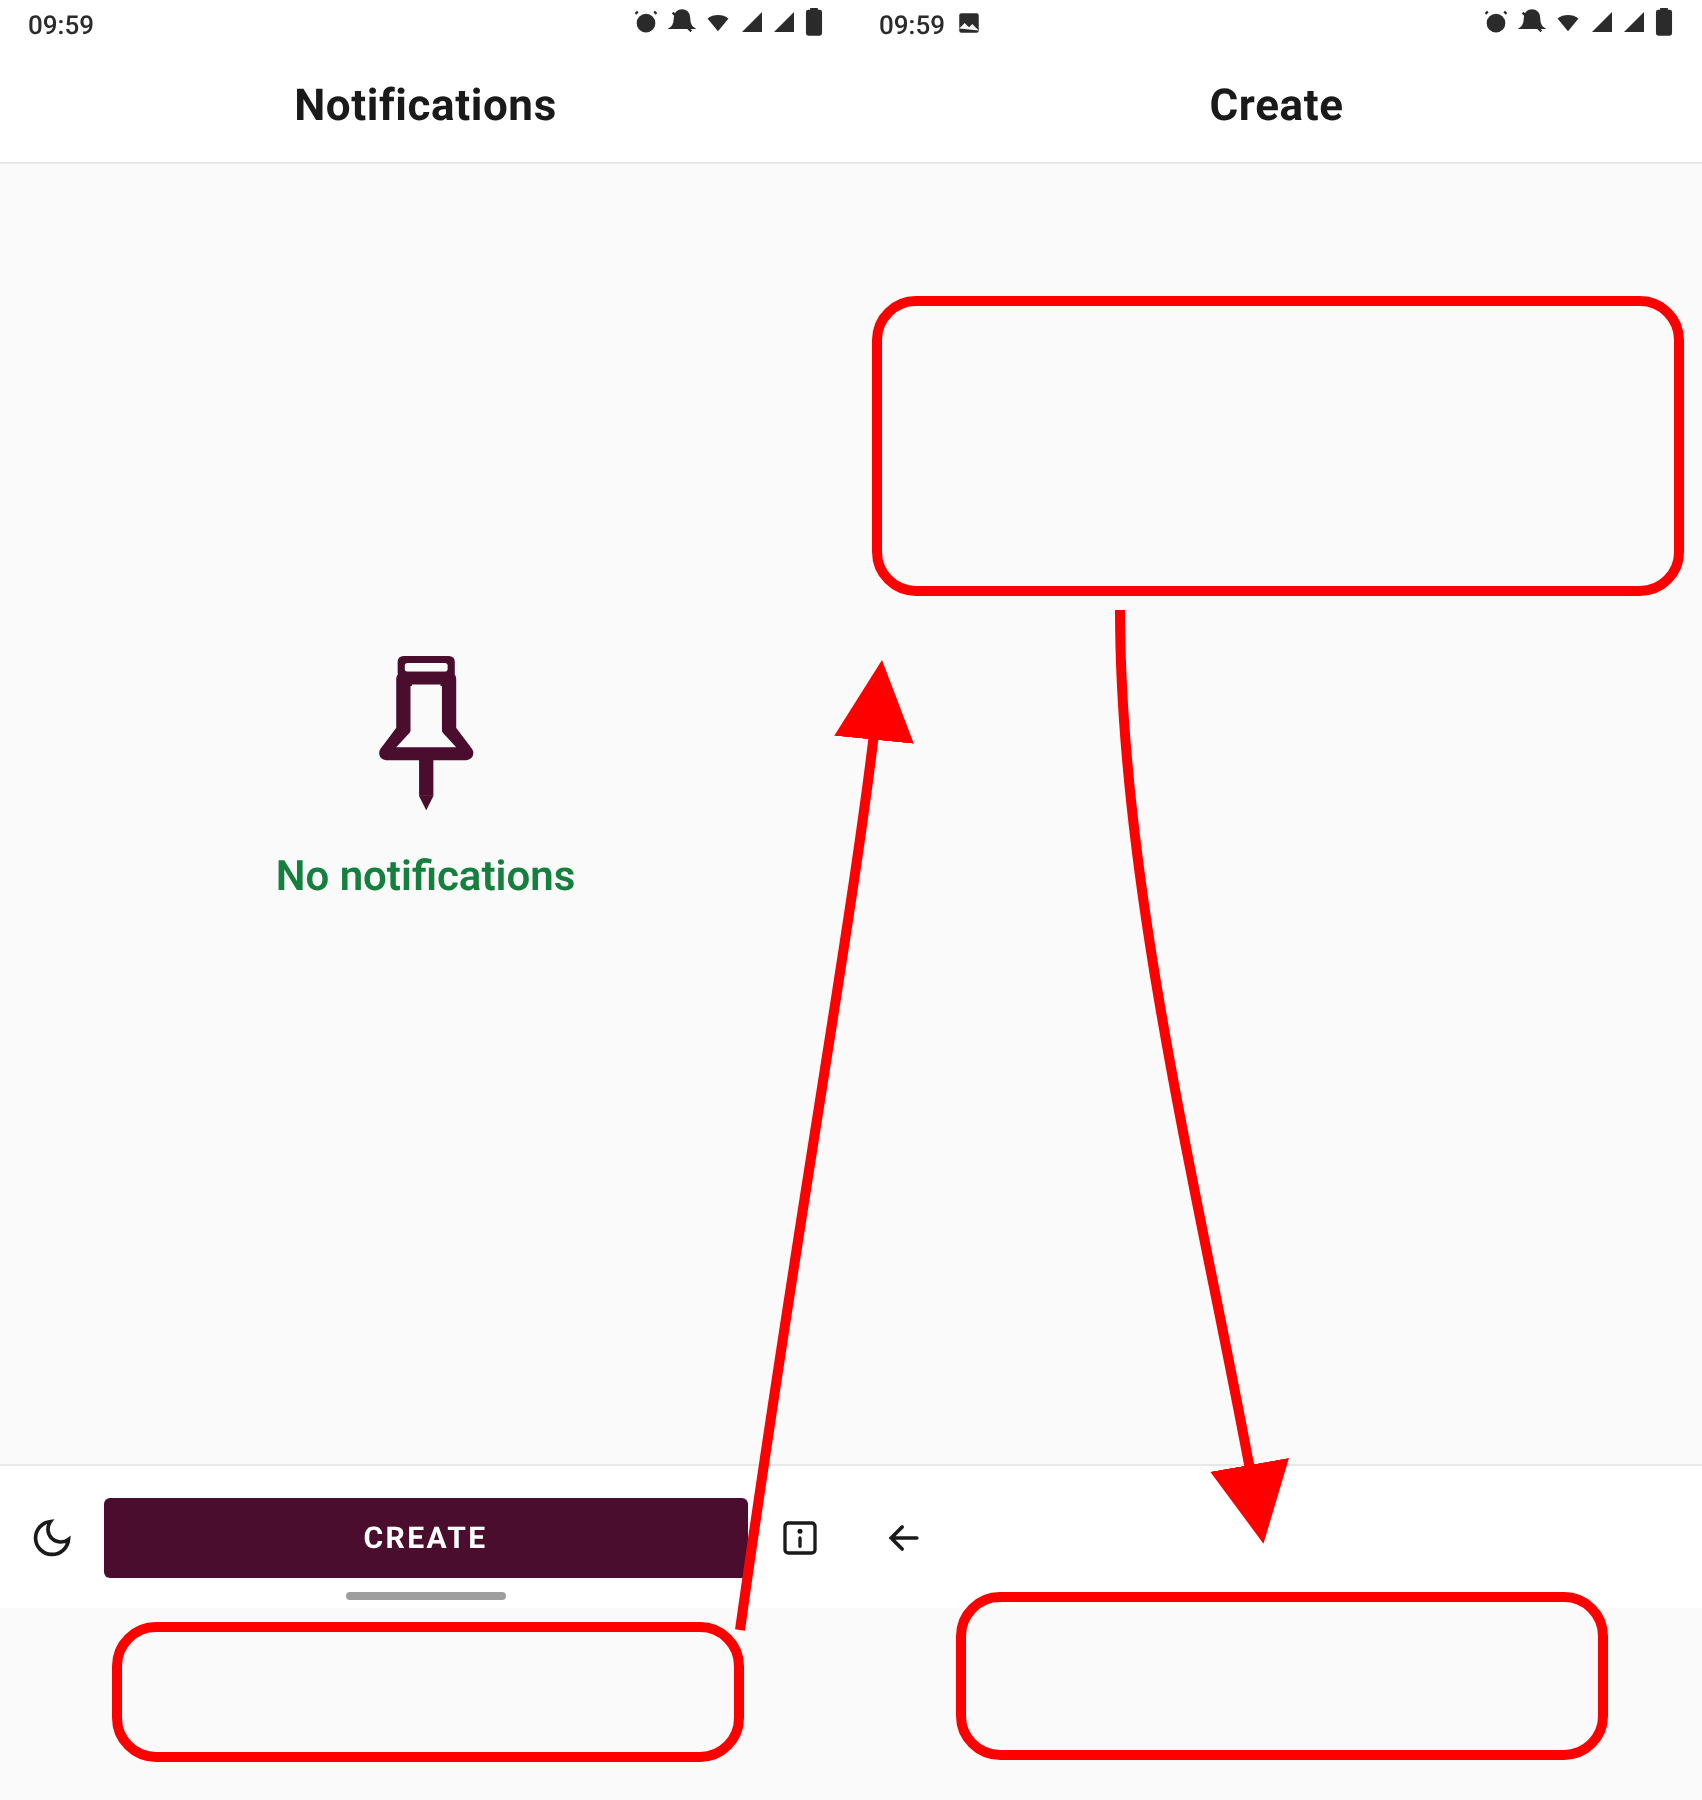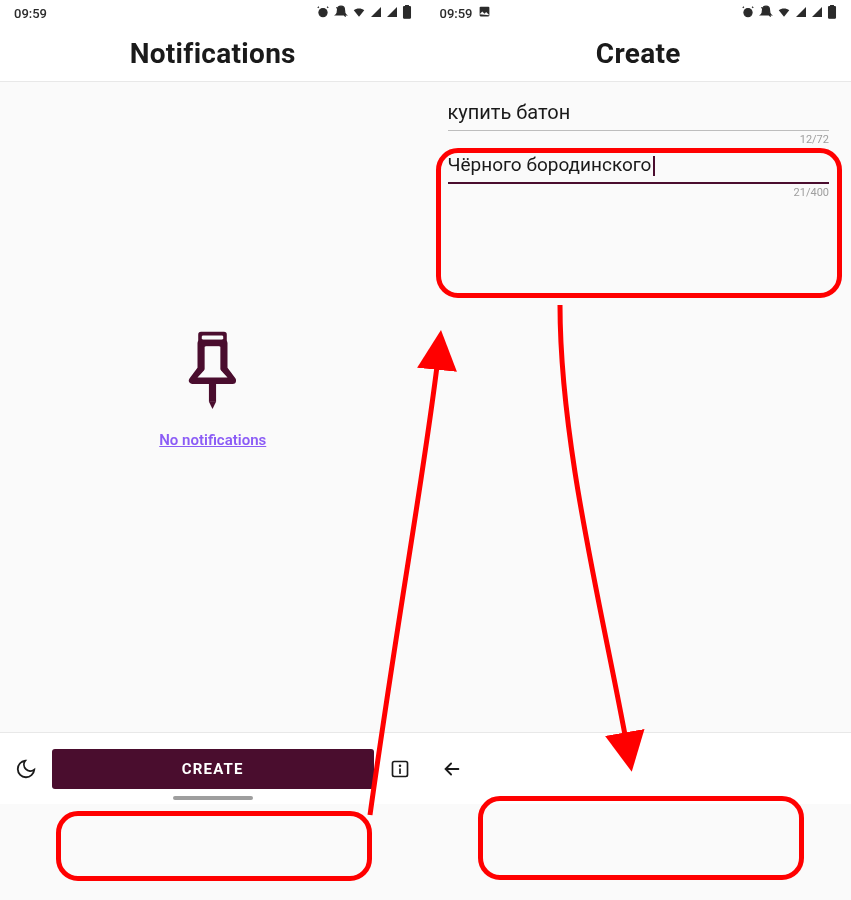--- a/index.html
+++ b/index.html
@@ -35,45 +35,44 @@
   .status-right svg, .status-right span { color: #2b2b2b; fill: #2b2b2b; }
   .header {
     height: 56px;
     background: #ffffff;
     display: flex;
     align-items: center;
     justify-content: center;
     border-bottom: 1px solid #e8e8e8;
   }
   .header-title {
-    font-size: 28px;
+    font-size: 22px;
     font-weight: 700;
     color: #1a1a1a;
     letter-spacing: 0.3px;
   }
   .content {
     flex: 1;
     position: relative;
     background: #fafafa;
   }
   .empty-state {
     position: absolute;
     top: 50%;
     left: 50%;
     transform: translate(-50%, -65%);
     display: flex;
     flex-direction: column;
     align-items: center;
     gap: 18px;
   }
   .empty-text {
-    font-size: 15px;
+    font-size: 21px;
     font-weight: 600;
-    color: #8b5cf6;
-    text-decoration: underline;
+    color: #15803d;
   }
   .bottom-bar {
     height: 72px;
     background: #ffffff;
     border-top: 1px solid #e8e8e8;
     display: flex;
     align-items: center;
     padding: 0 12px;
     gap: 12px;
   }
@@ -274,30 +273,20 @@
             <rect x="1" y="2" width="10" height="17" rx="1"></rect>
             <rect x="4" y="0" width="4" height="2"></rect>
             <rect x="2.5" y="10" width="7" height="7.5" fill="#2b2b2b"></rect>
           </svg></span>
     </div>
   </div>
   <div class="header">
     <div class="header-title">Create</div>
   </div>
   <div class="content">
-    <div class="input-card">
-      <div class="text-input-wrap">
-        <div class="text-input"><span>купить батон</span></div>
-        <div class="char-count">12/72</div>
-      </div>
-      <div class="text-input-wrap" style="margin-bottom:6px;">
-        <div class="text-input2"><span>Чёрного бородинского</span><span class="cursor-caret"></span></div>
-        <div class="char-count">21/400</div>
-      </div>
-    </div>
   </div>
   <div class="bottom-bar">
     <div class="icon-btn">
       <svg width="22" height="22" viewBox="0 0 24 24" fill="none" stroke="#1a1a1a" stroke-width="2" stroke-linecap="round">
           <path d="M19 12H5M11 18l-6-6 6-6"></path>
         </svg>
     </div>
   </div>
   <div class="nav-indicator"></div>
 </div>

